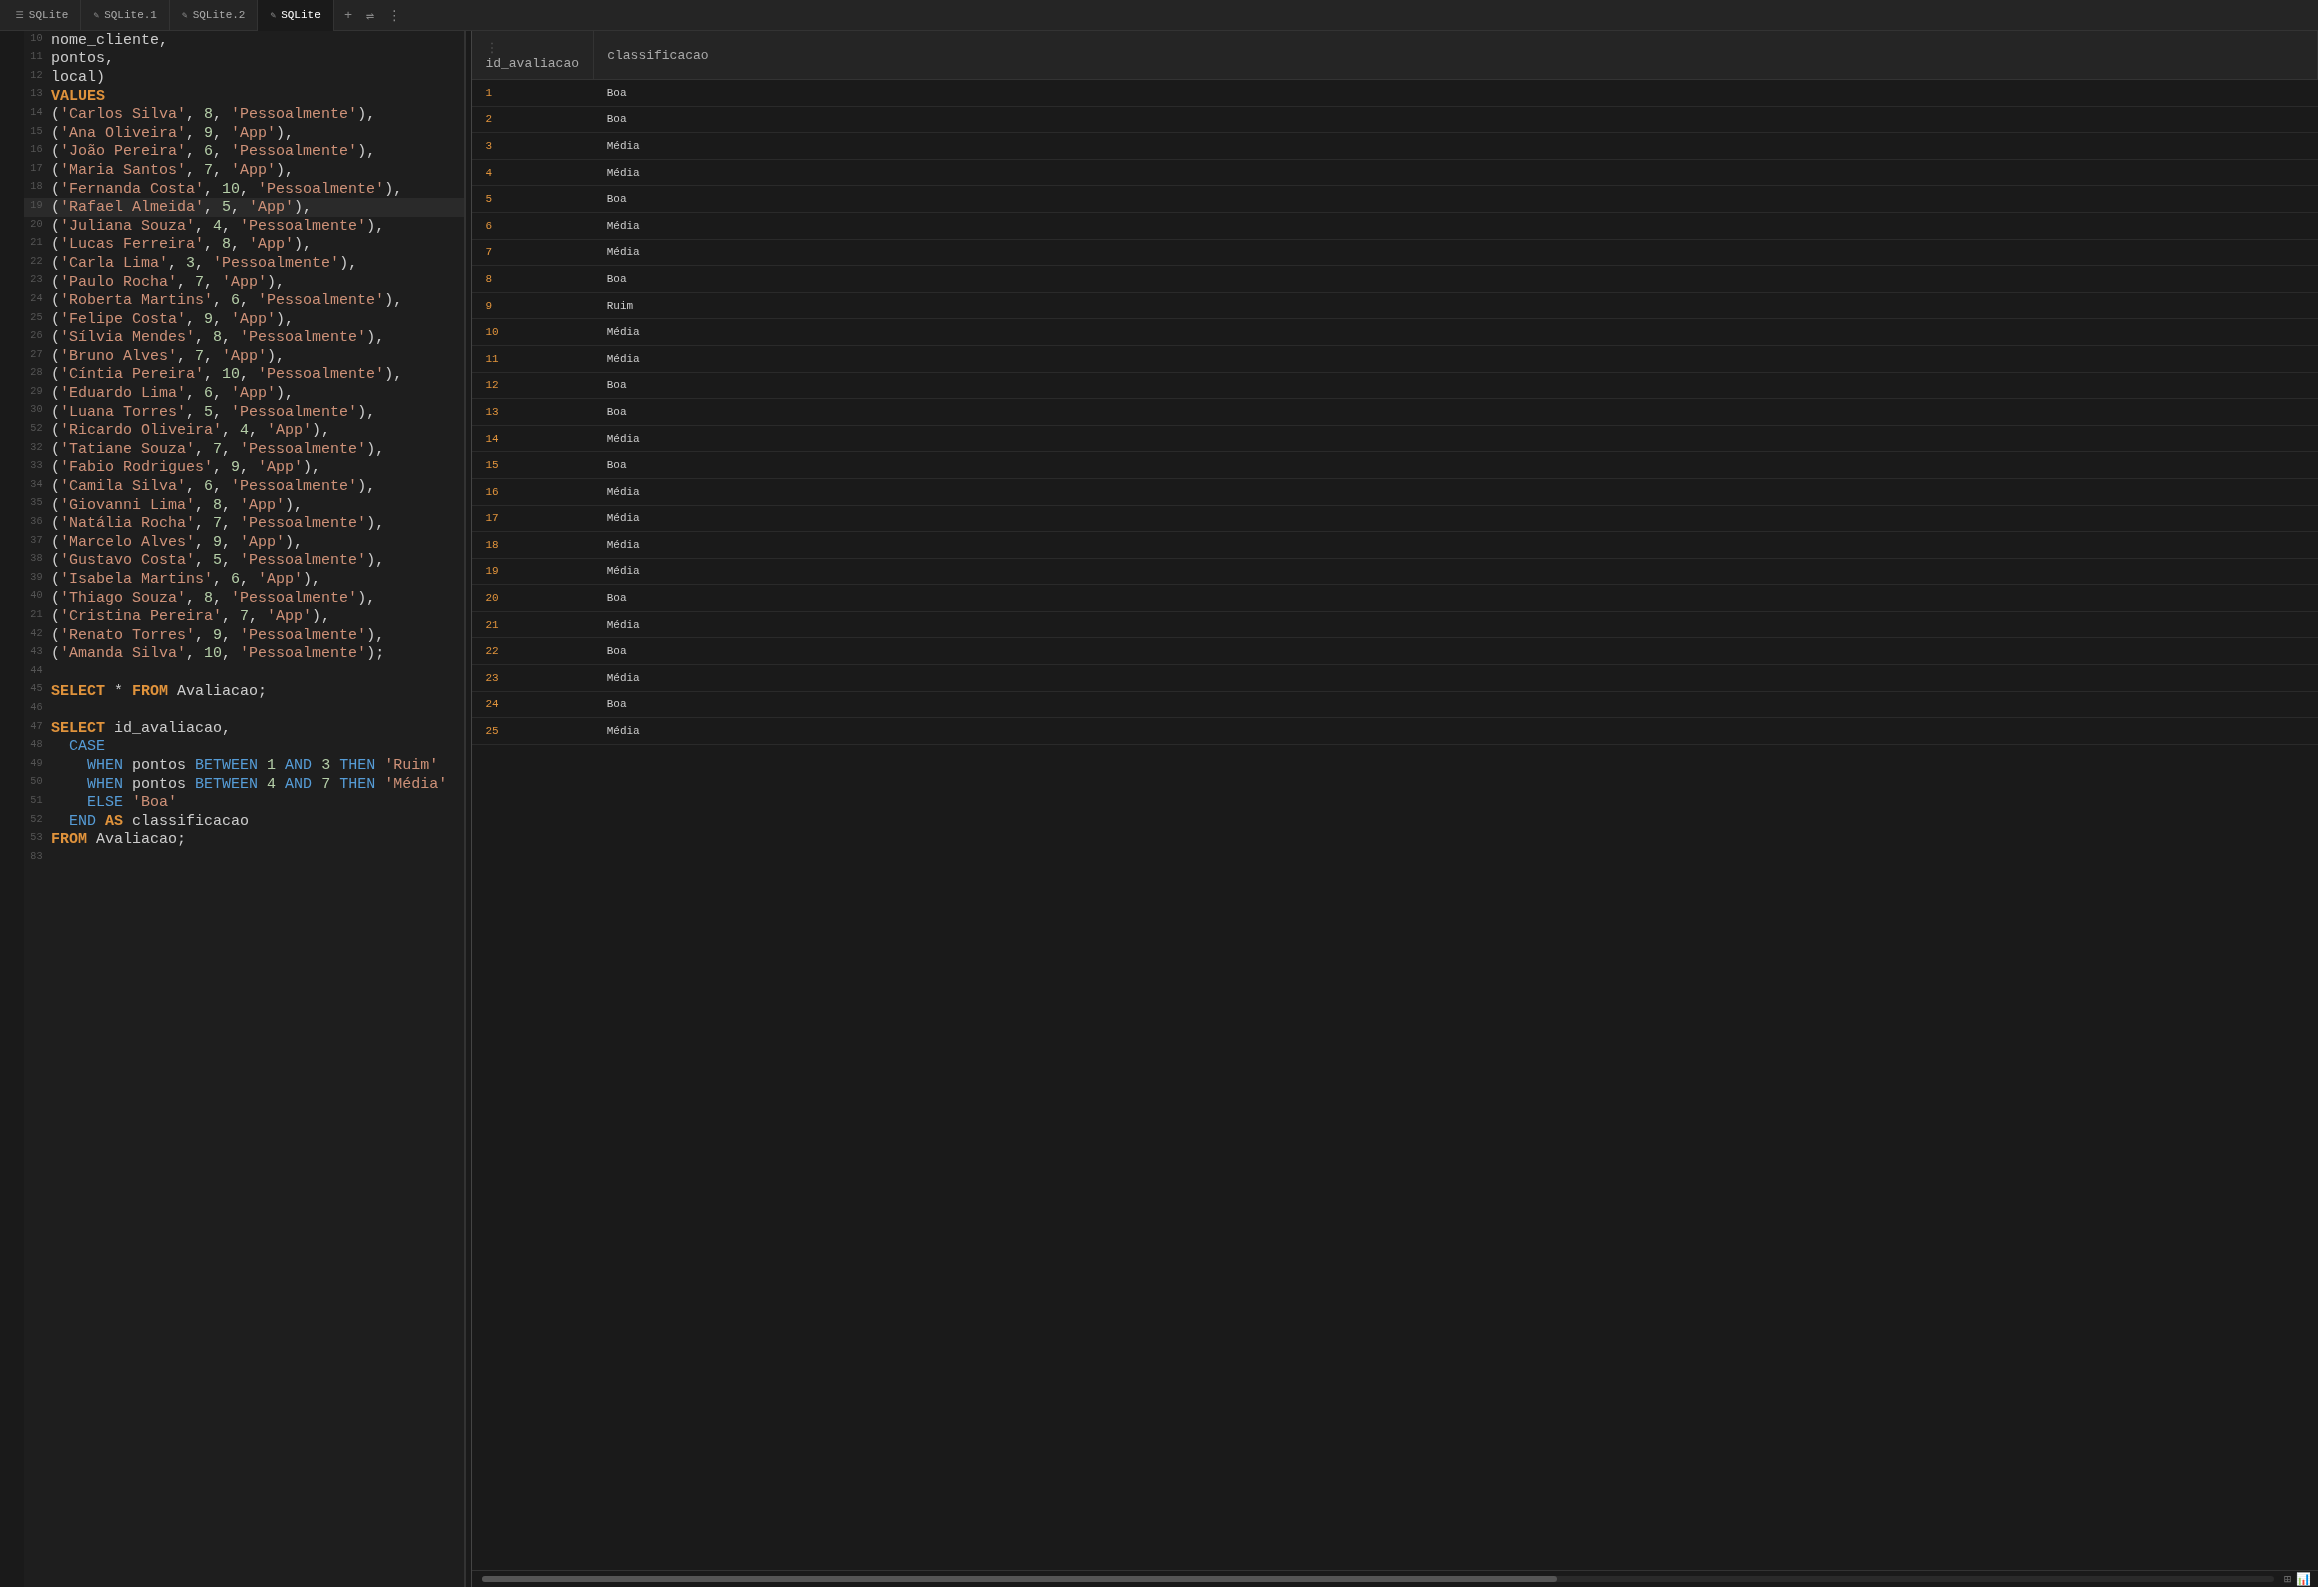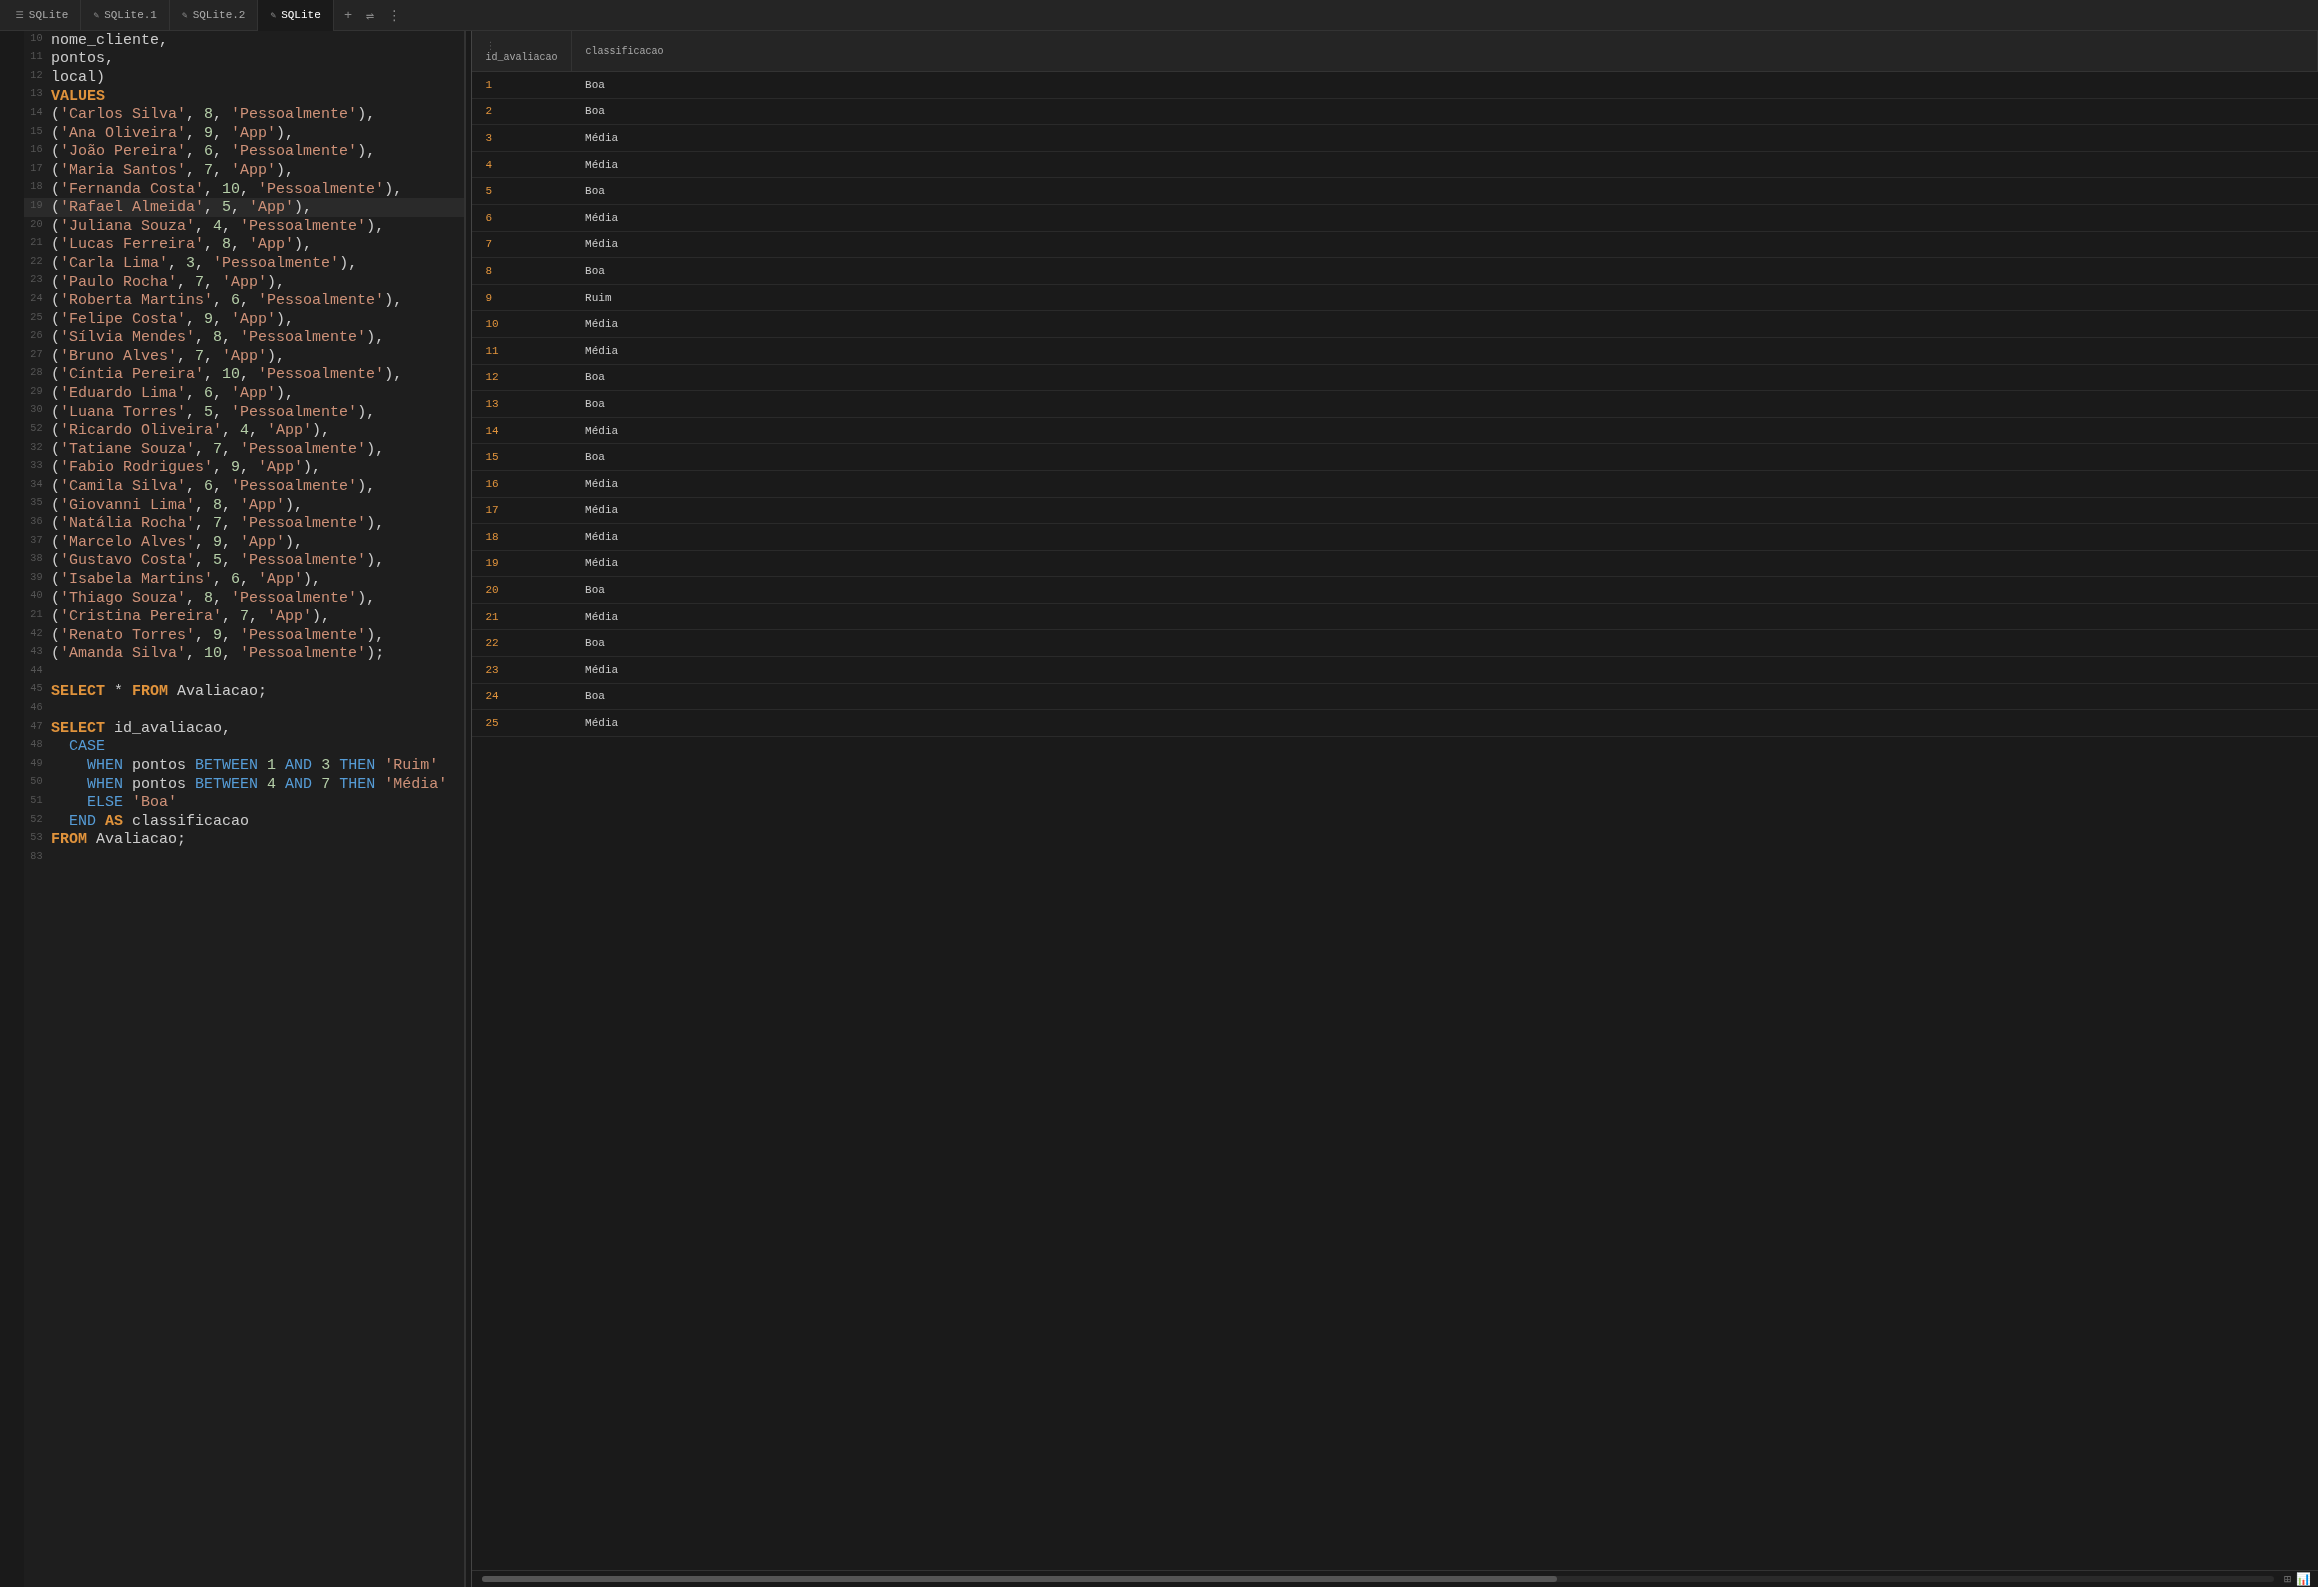--- a/index.html
+++ b/index.html
@@ -135,21 +135,21 @@
     .results-table thead tr {
       background: #252525;
       border-bottom: 0.8px solid #333;
     }
 
     .results-table th {
       text-align: left;
       padding: 8.5px 13.6px;
       color: #aaa;
       font-weight: normal;
-      font-size: 10px;
+      font-size: 13px;
       border-right: 0.8px solid #333;
       position: sticky;
       top: 0;
       background: #252525;
     }
 
     .results-table th:first-child {
       width: 68px;
     }
 

